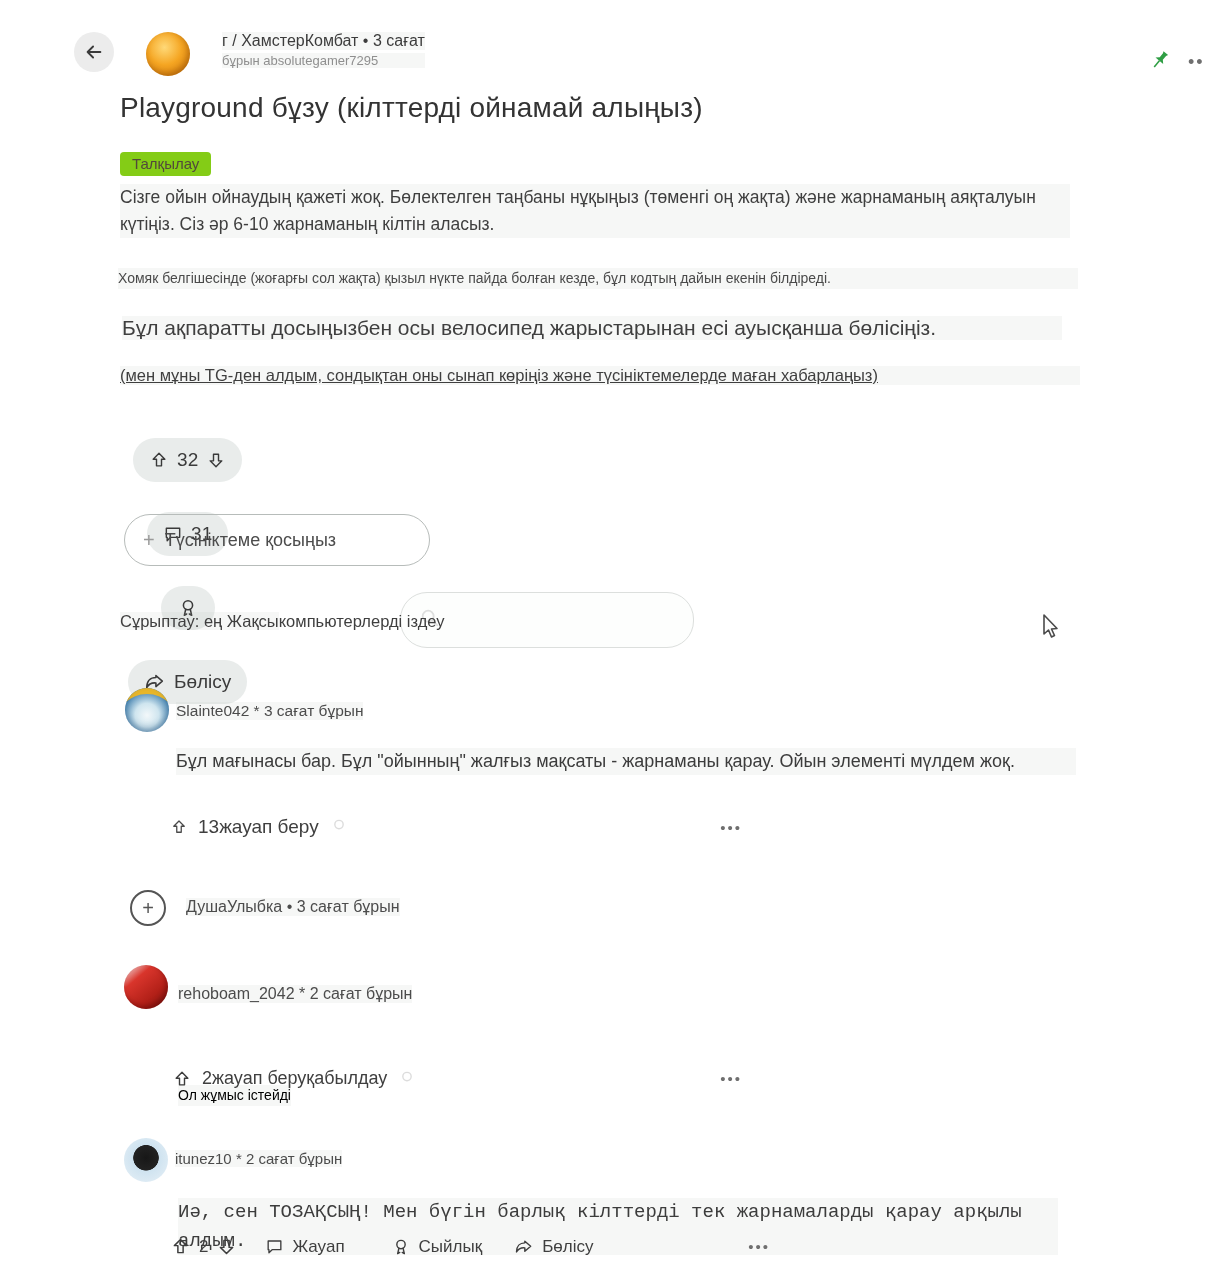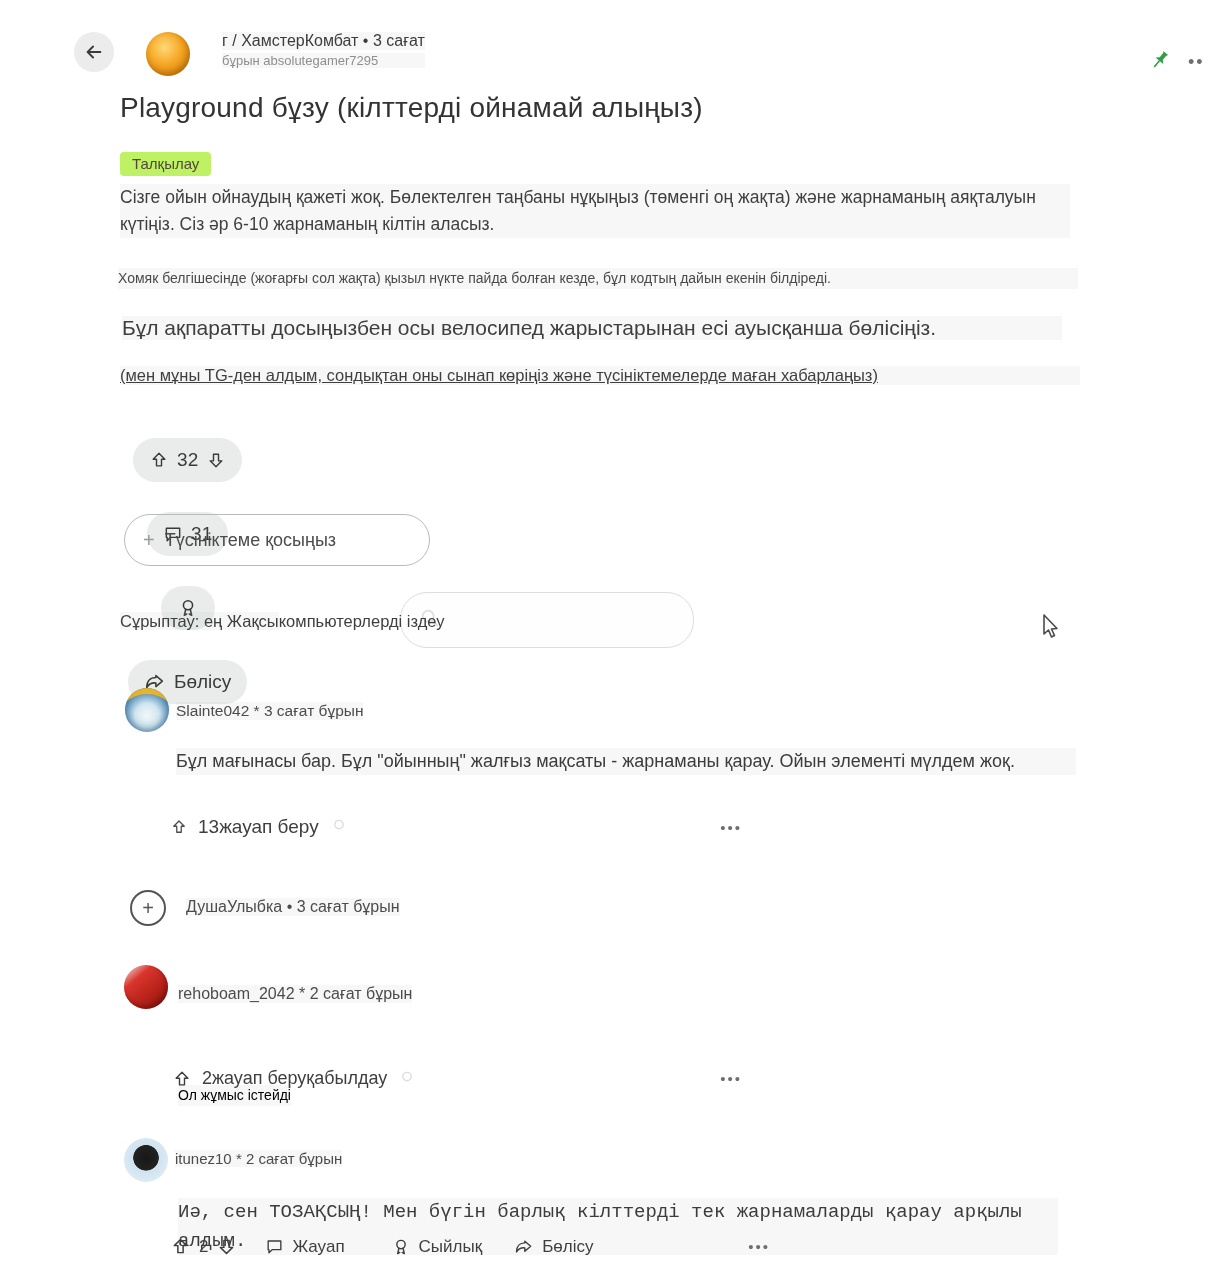--- a/index.html
+++ b/index.html
@@ -12,21 +12,21 @@
   .hl{background:rgba(165,178,170,0.10);}
   
   .back-btn{width:40px;height:40px;border-radius:50%;background:#ececec;
     display:flex;align-items:center;justify-content:center;cursor:pointer;}
   .sub-avatar{width:44px;height:44px;border-radius:50%;
     background:radial-gradient(circle at 42% 35%, #ffd978 0%, #f5a623 45%, #d97b08 100%);
     box-shadow:inset -2px -3px 6px rgba(120,60,0,.45);}
   .meta-line1{font-size:16px;color:#3c3c3c;}
   .meta-line2{font-size:13px;color:#8f8f8f;margin-top:3px;}
   .post-title{font-size:28px;font-weight:500;color:#333;letter-spacing:.2px;}
-  .flair{display:inline-block;background:#bef264;color:#52493a;font-size:15px;
+  .flair{display:inline-block;background:#84cc16;color:#52493a;font-size:15px;
     padding:3px 12px 4px;border-radius:4px;}
   .p1{font-size:17.5px;line-height:1.55;width:950px;}
   .p2{font-size:14px;line-height:1.5;width:960px;color:#4a4a4a;}
   .p3{font-size:21px;width:940px;}
   .p4{font-size:16.5px;width:960px;}
   
   .pill-row{display:flex;gap:30px;align-items:center;flex-direction:column;}
   .pill{background:#e9eceb;border-radius:24px;height:44px;display:flex;
     align-items:center;gap:8px;padding:0 16px;font-size:19px;color:#3b3b3b;cursor:pointer;}
   .icon-svg{display:block;}

